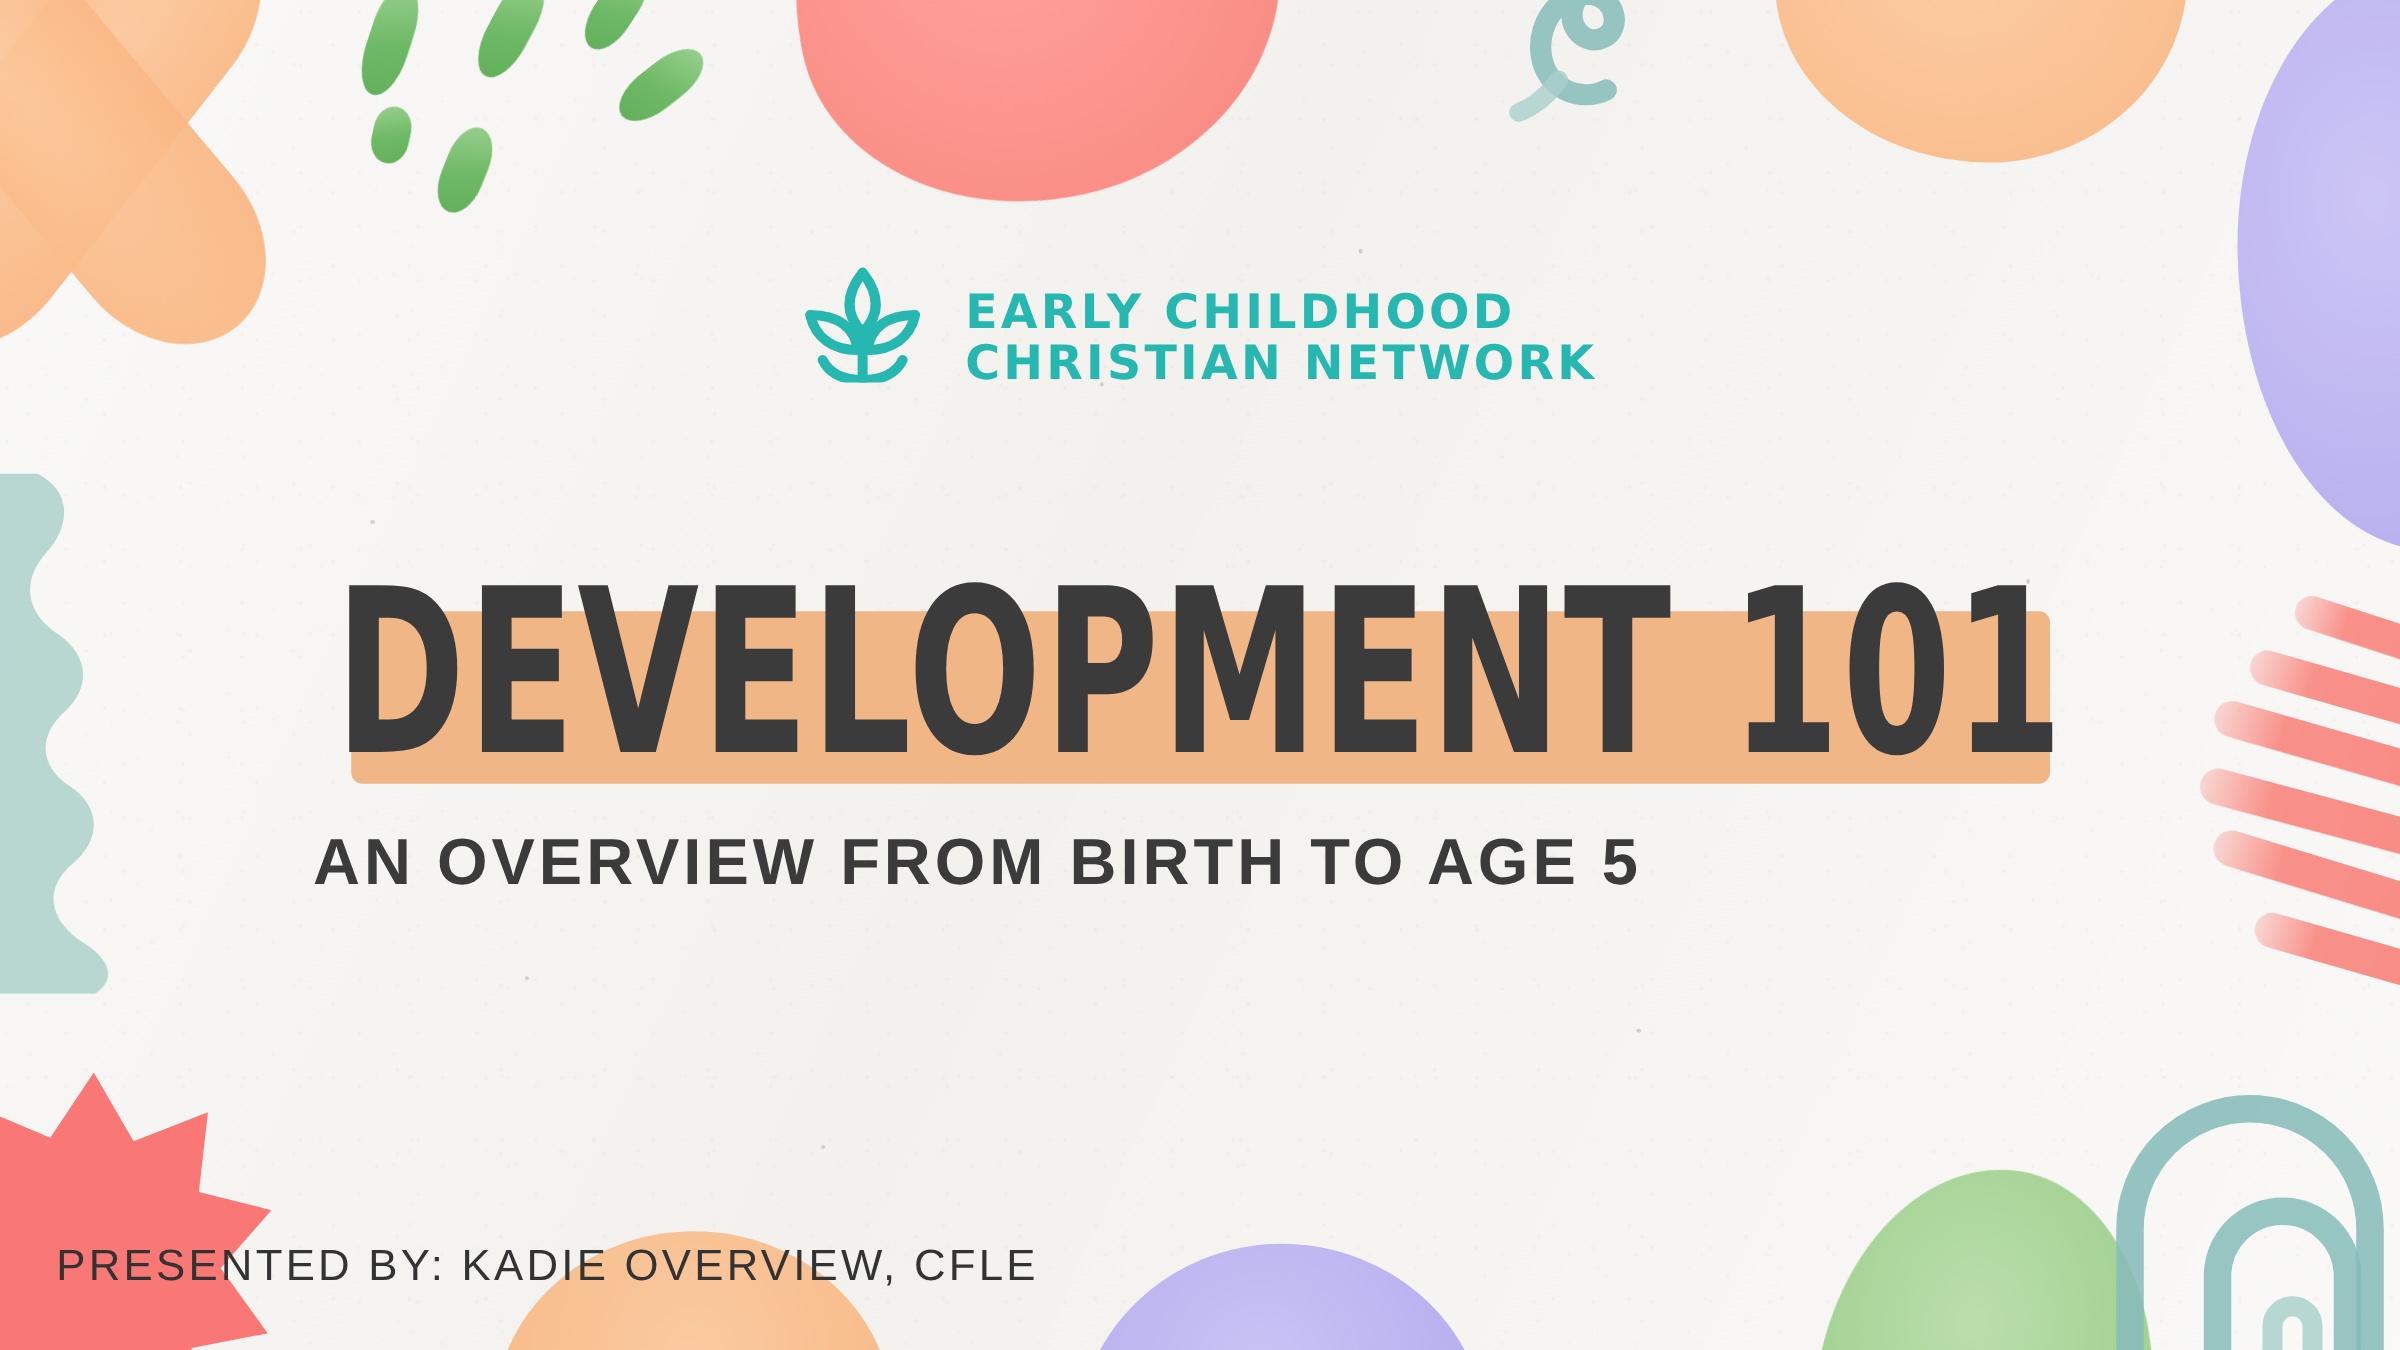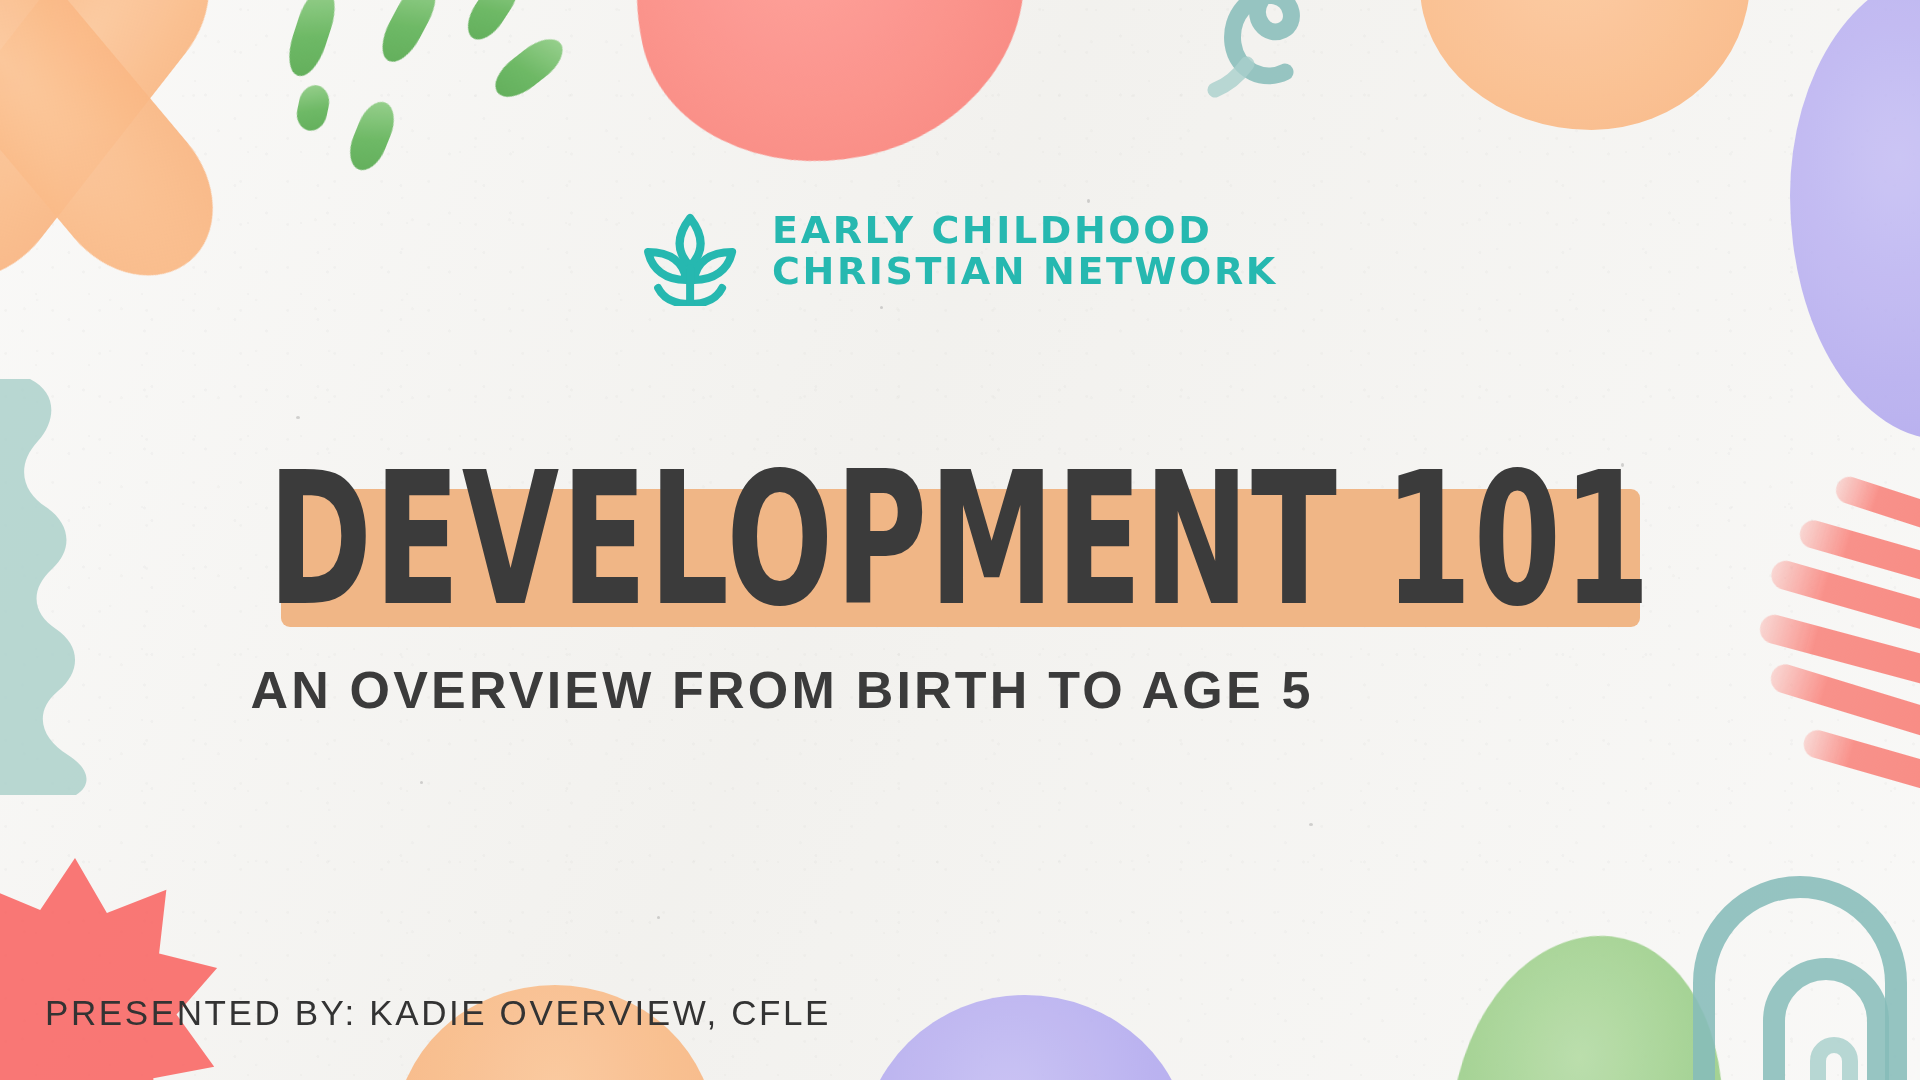--- a/index.html
+++ b/index.html
@@ -159,21 +159,21 @@
   
   .deco-arcs { left: 1690px; top: 845px; width: 250px; height: 240px; }
 
   
   .logo-block {
     position: absolute;
     left: 50%;
     top: 210px;
     transform: translateX(-50%);
     display: flex;
-    align-items: flex-start;
+    align-items: flex-end;
     gap: 34px;
   }
   .logo-mark { flex: 0 0 auto; }
   .logo-text {
     display: flex;
     flex-direction: column;
     line-height: 1.08;
   }
   .logo-line {
     color: #26b8b0;

